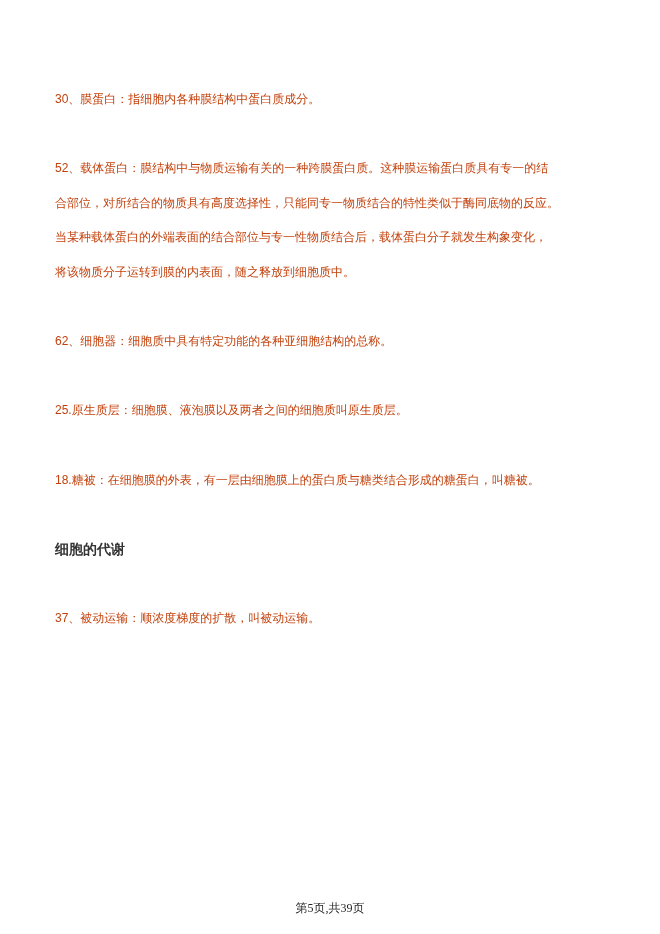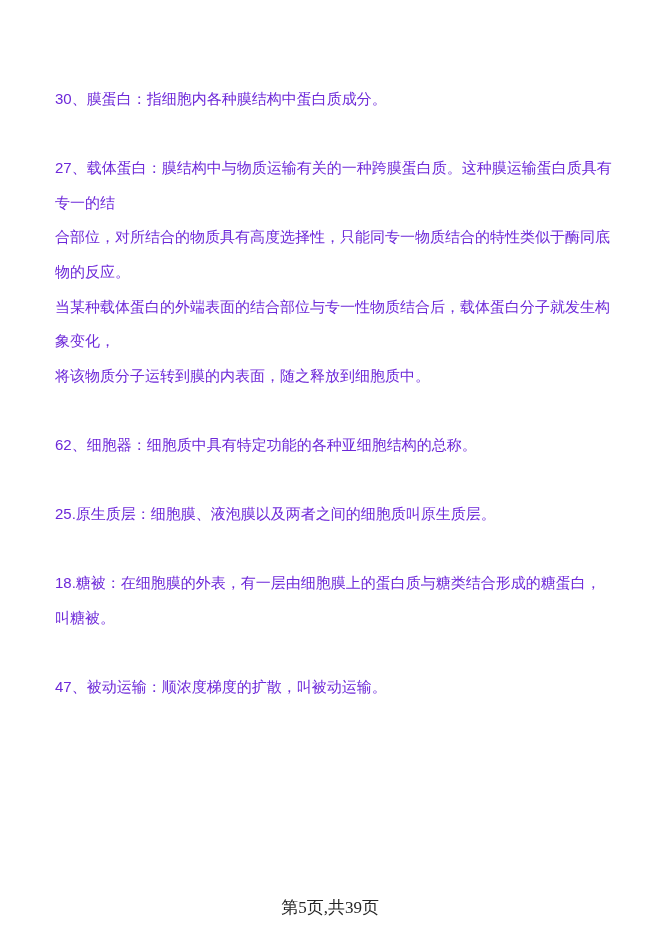--- a/index.html
+++ b/index.html
@@ -16,54 +16,55 @@
     font-family: "Liberation Sans", sans-serif;
   }
   .content {
     position: absolute;
     top: 82px;
     left: 55px;
     width: 558px;
   }
   .item {
     margin: 0 0 34.6px 0;
-    font-size: 15px;
+    font-size: 12px;
     line-height: 34.6px;
-    color: #6d28d9;
+    color: #c2410c;
     white-space: pre-line;
     text-align: left;
   }
   .section-heading {
     margin: 0 0 34.6px 0;
     font-size: 14px;
     line-height: 34.6px;
     color: #333333;
     font-weight: bold;
   }
   .footer {
     position: absolute;
     left: 0;
     right: 0;
     top: 898px;
     text-align: center;
     font-family: "Liberation Serif", serif;
-    font-size: 17px;
+    font-size: 12px;
     line-height: 20px;
     color: #262626;
   }
 </style>
 </head>
 <body>
 
 <div class="page">
   <div class="content">
     <p class="item">30、膜蛋白：指细胞内各种膜结构中蛋白质成分。</p>
-    <p class="item">27、载体蛋白：膜结构中与物质运输有关的一种跨膜蛋白质。这种膜运输蛋白质具有专一的结
+    <p class="item">52、载体蛋白：膜结构中与物质运输有关的一种跨膜蛋白质。这种膜运输蛋白质具有专一的结
 合部位，对所结合的物质具有高度选择性，只能同专一物质结合的特性类似于酶同底物的反应。
 当某种载体蛋白的外端表面的结合部位与专一性物质结合后，载体蛋白分子就发生构象变化，
 将该物质分子运转到膜的内表面，随之释放到细胞质中。</p>
     <p class="item">62、细胞器：细胞质中具有特定功能的各种亚细胞结构的总称。</p>
     <p class="item">25.原生质层：细胞膜、液泡膜以及两者之间的细胞质叫原生质层。</p>
     <p class="item">18.糖被：在细胞膜的外表，有一层由细胞膜上的蛋白质与糖类结合形成的糖蛋白，叫糖被。</p>
-    <p class="item">47、被动运输：顺浓度梯度的扩散，叫被动运输。</p>
+    <h2 class="section-heading">细胞的代谢</h2>
+    <p class="item">37、被动运输：顺浓度梯度的扩散，叫被动运输。</p>
   </div>
   <div class="footer">第5页,共39页</div>
 </div>
 
 </body></html>

